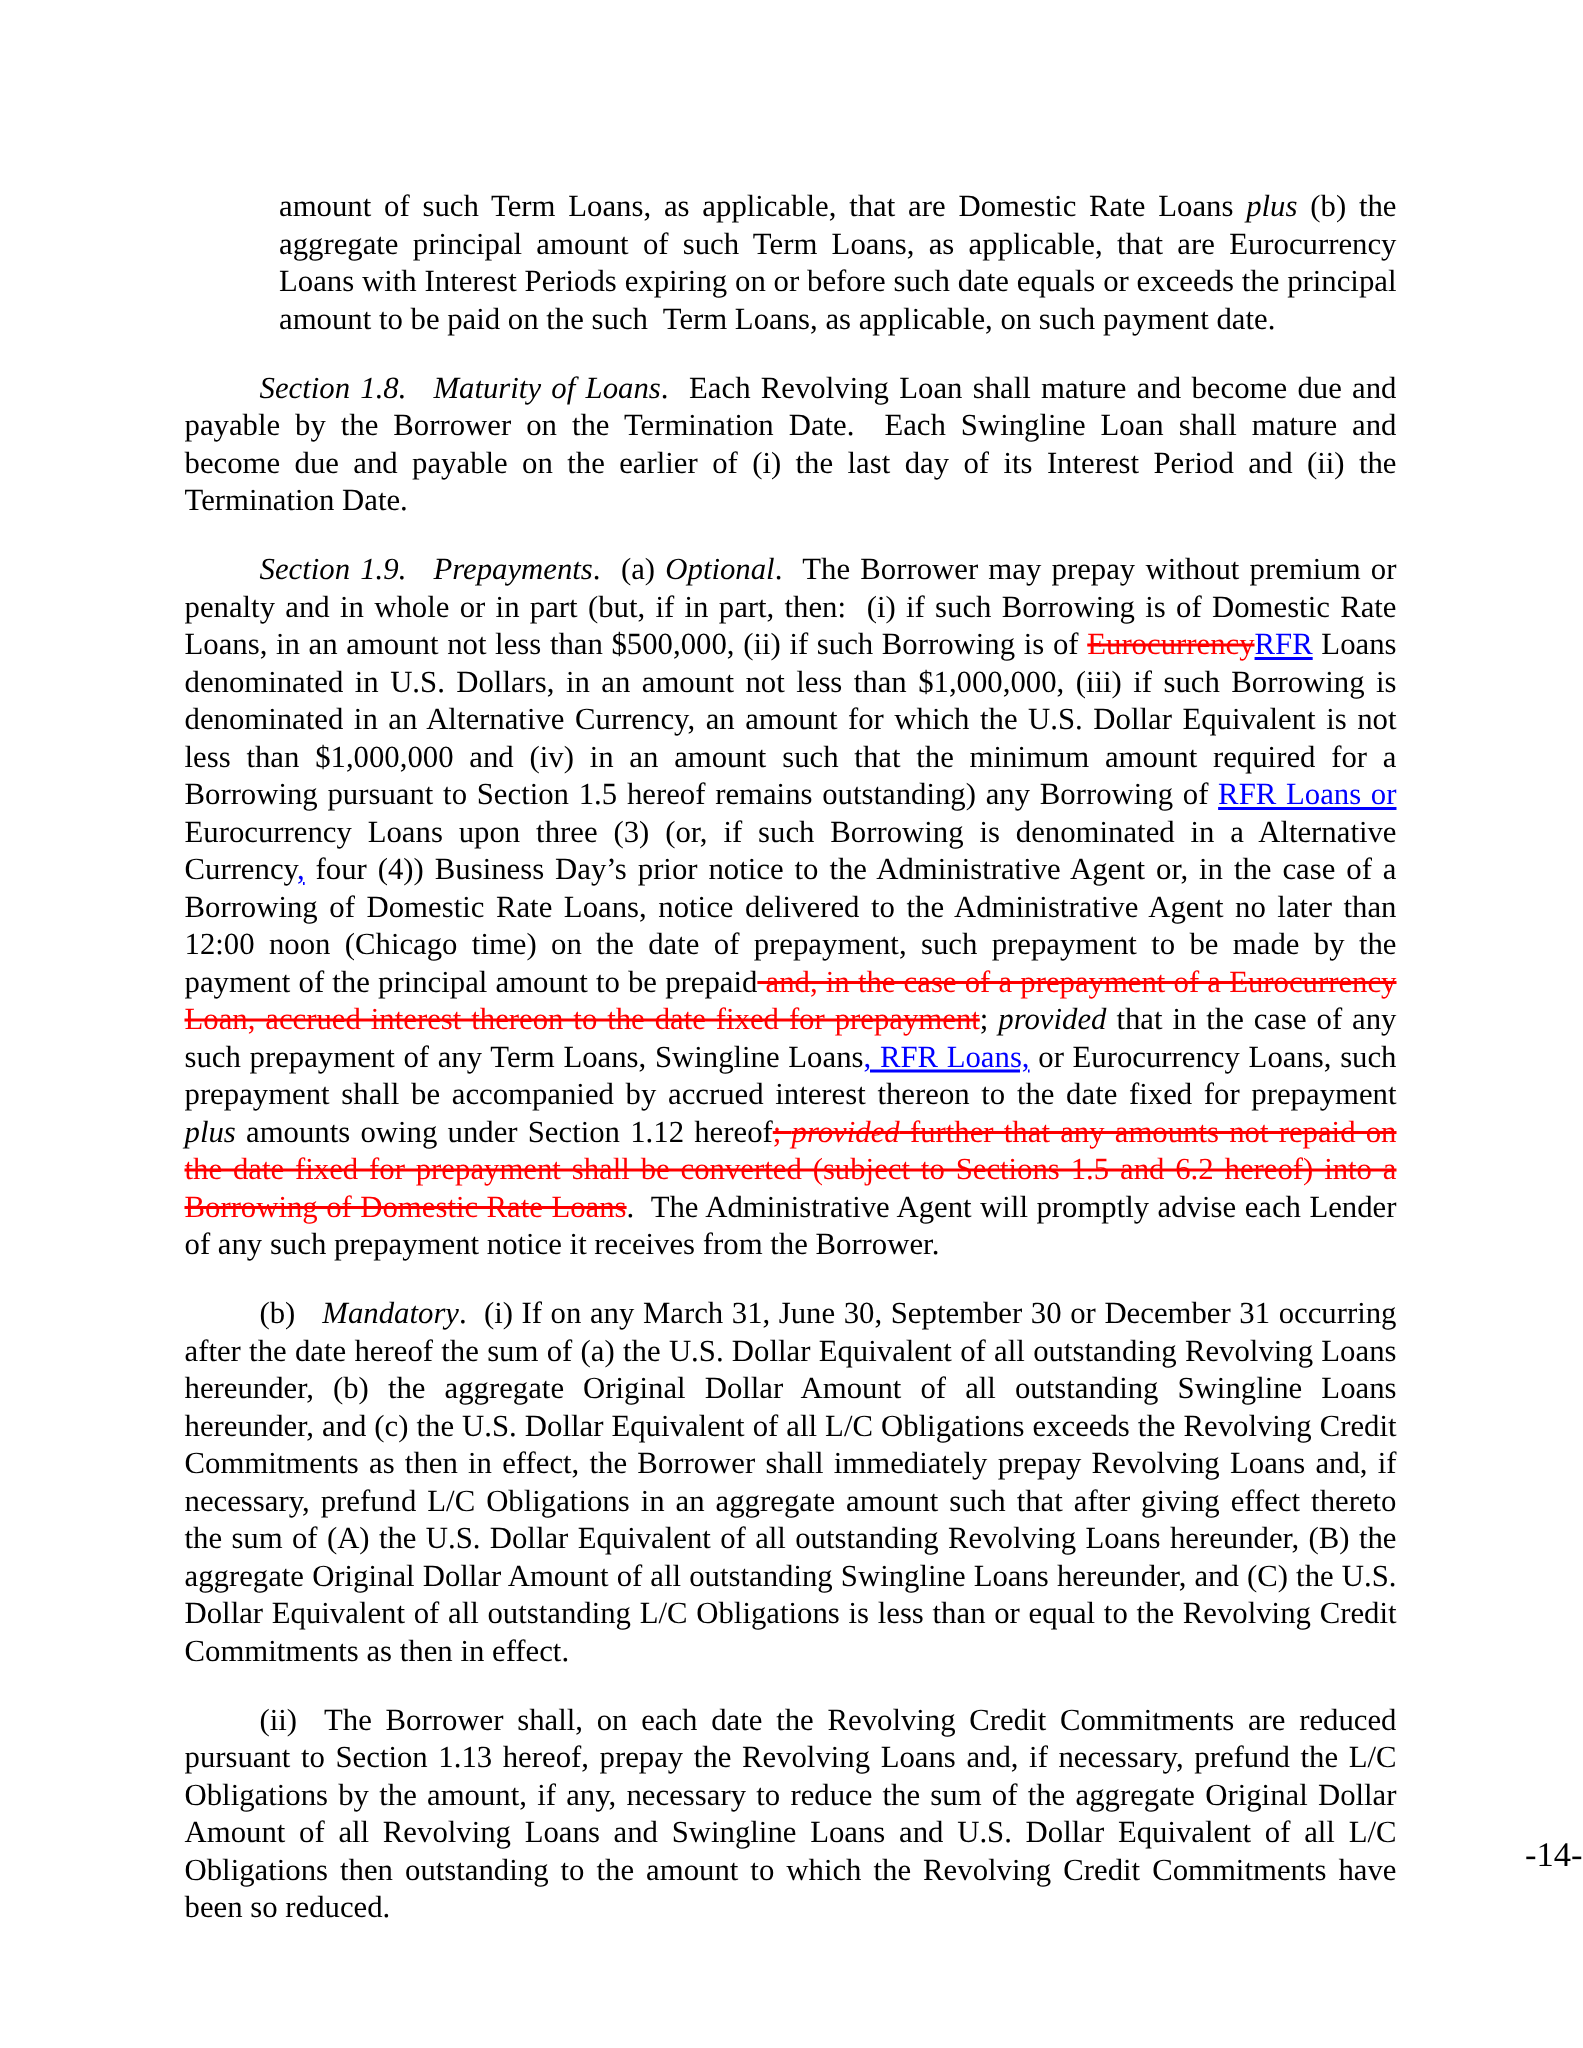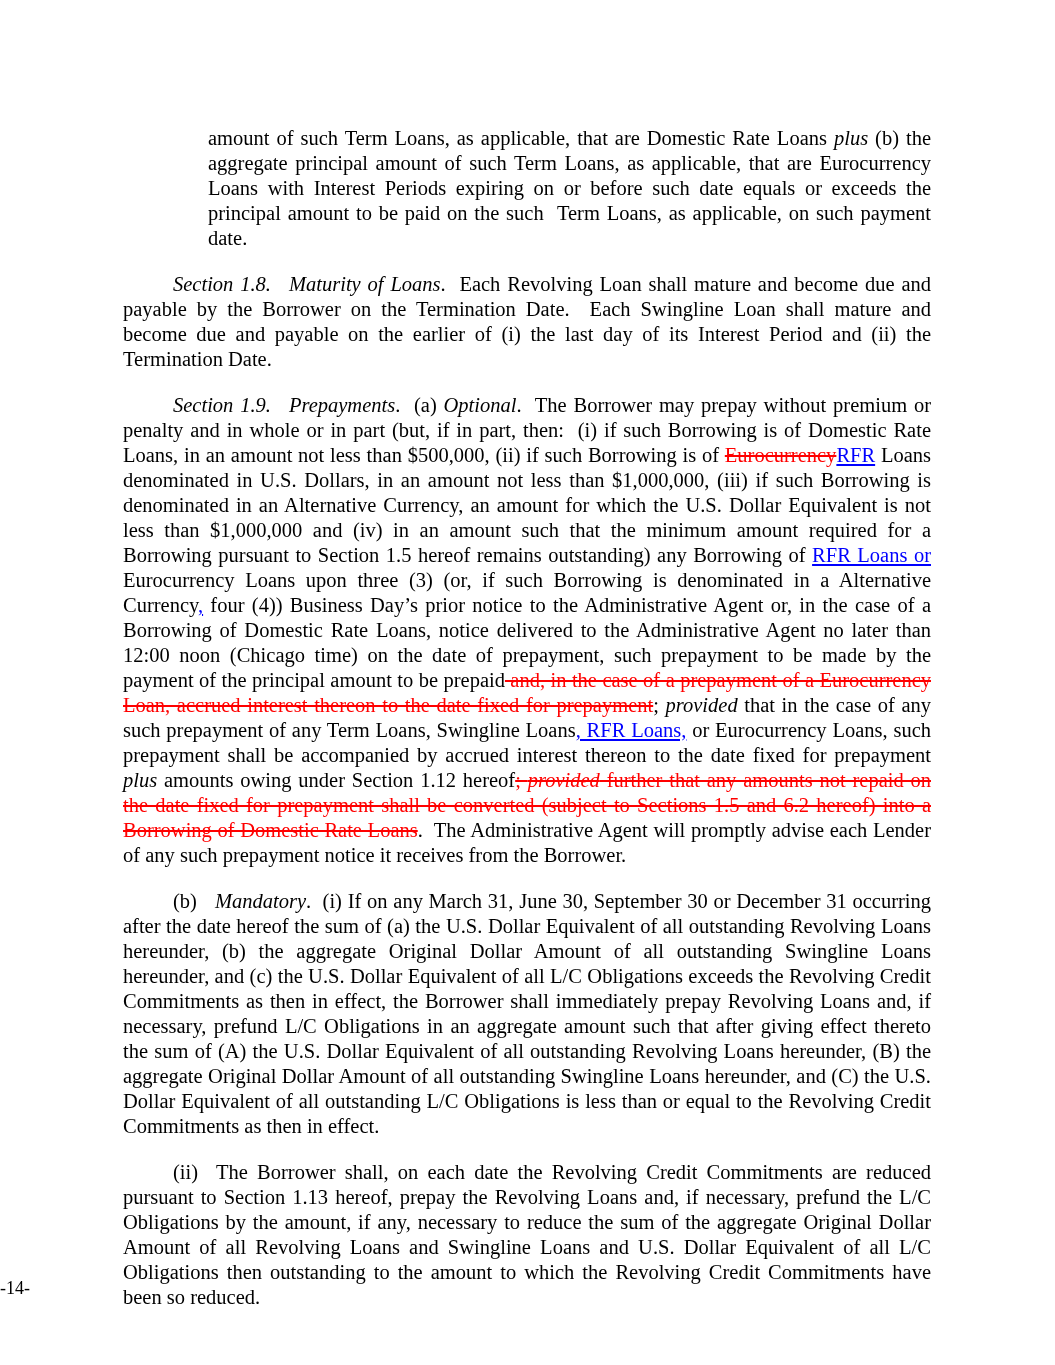--- a/index.html
+++ b/index.html
@@ -23,33 +23,33 @@
     left: 123px;
     top: 126px;
     width: 808px;
   }
   p.para {
     margin: 0 0 21px 0;
     text-align: justify;
     font-size: 20.5px;
     line-height: 25px;
   }
-  p.para.indented { margin-left: 85px; }
+  p.para.indented { margin-left: 63px; }
   p.para.body { text-indent: 50px; }
   .tab { display: inline-block; width: 18px; }
   .i { font-style: italic; }
   .del { color: var(--del-color); text-decoration: line-through; text-decoration-color: var(--del-color); margin-top: 33px; }
   .ins { color: var(--ins-color); text-decoration: underline; text-decoration-color: var(--ins-color); }
   .footer {
     position: absolute;
     left: 0;
     right: 0;
-    top: 1276px;
-    text-align: left;
-    font-size: 18px;
+    top: 1224px;
+    text-align: right;
+    font-size: 23px;
     line-height: 25px;
   }
 </style>
 </head>
 <body>
 
 <div class="page">
   <div class="content">
       <p class="para indented"><span class="">amount of such Term Loans, as applicable, that are Domestic Rate Loans </span><span class="i">plus</span><span class=""> (b) the aggregate principal amount of such Term Loans, as applicable, that are Eurocurrency Loans with Interest Periods expiring on or before such date equals or exceeds the principal amount to be paid on the such&nbsp; Term Loans, as applicable, on such payment date.</span></p>
       <p class="para body"><span class="i">Section 1.8.</span><span class="tab"></span><span class="i">Maturity of Loans</span><span class="">.&nbsp; Each Revolving Loan shall mature and become due and payable by the Borrower on the Termination Date.&nbsp; Each Swingline Loan shall mature and become due and payable on the earlier of (i) the last day of its Interest Period and (ii) the Termination Date.</span></p>

